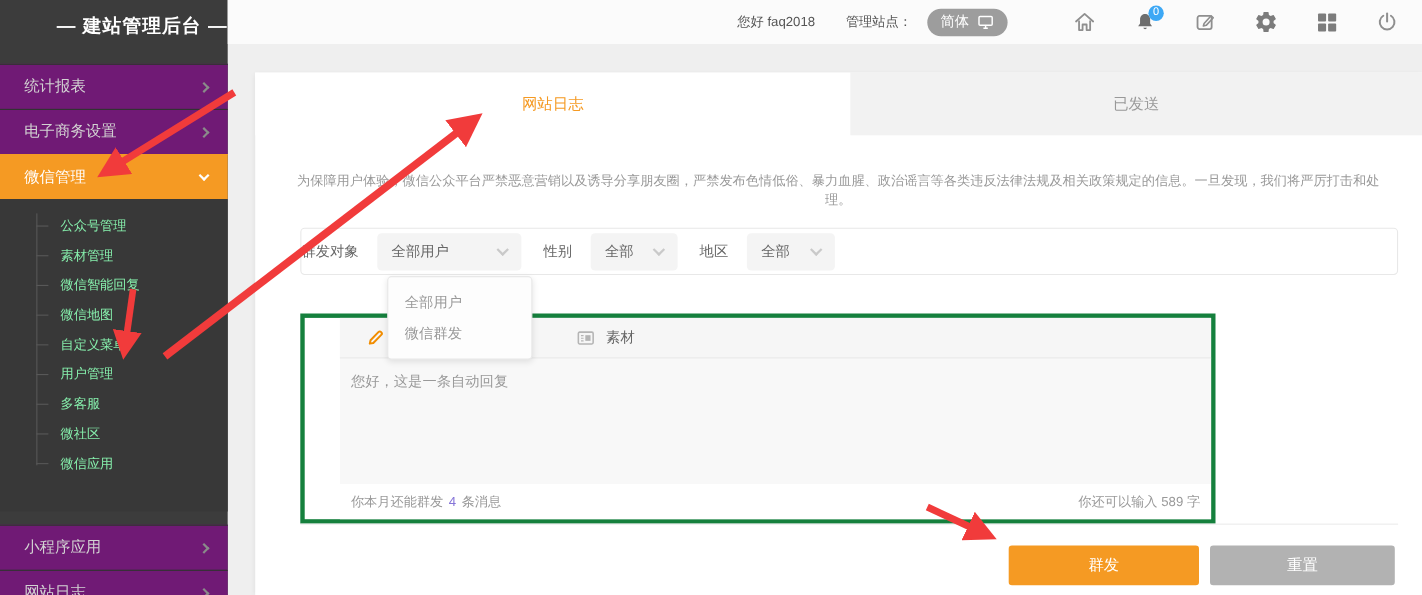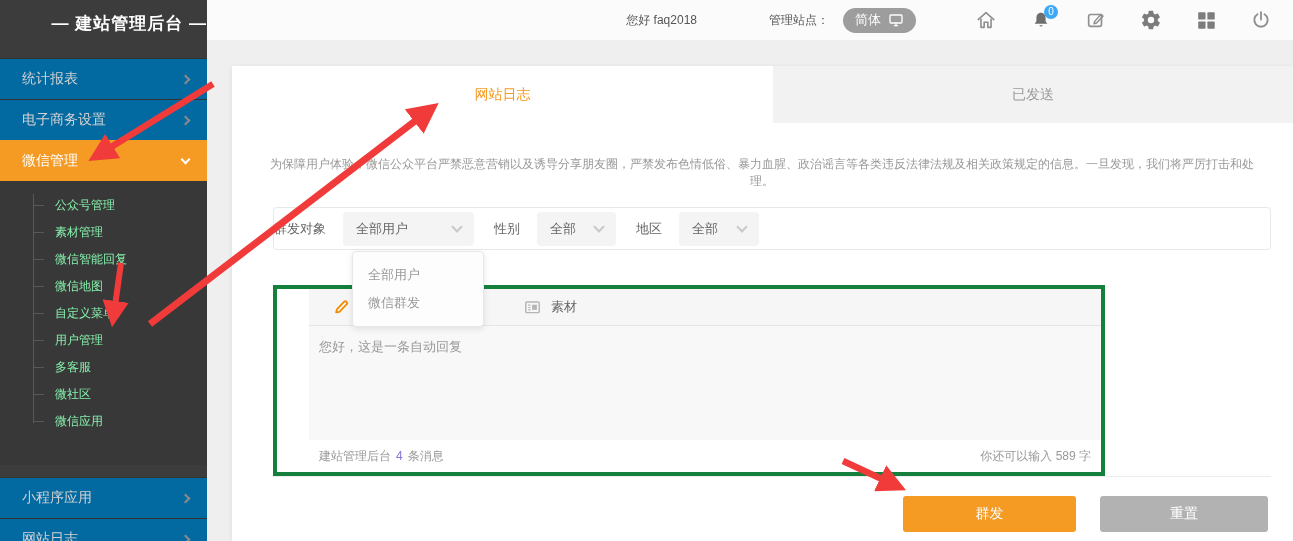--- a/index.html
+++ b/index.html
@@ -9,35 +9,35 @@
     background: #efefef;
     font-family: "Liberation Sans", "DejaVu Sans", sans-serif;
     overflow: hidden;
   }
   
   #sidebar { position:absolute; left:0; top:0; width:207px; height:541px; background:#3c3c3c; z-index:2; }
   .sb-title { height:48px; line-height:48px; text-align:right; color:#fff; font-size:17px; font-weight:bold; letter-spacing:1px; }
   .sb-menu { position:absolute; top:58px; left:0; right:0; }
   .sb-item { height:41px; padding:0 18px 0 22px; font-size:14px; color:#d2d2d2;
              border-top:1px solid #323232; display:flex; justify-content:space-between; align-items:center;
-             background:#0369a1; cursor:pointer; }
+             background:#701a75; cursor:pointer; }
   .sb-item.active { background:#f59a23; color:#fff; border-top-color:#f59a23; }
   .chev-r { width:7px; height:7px; border-top:2px solid #8a8a8a; border-right:2px solid #8a8a8a; transform:rotate(45deg); }
   .chev-d { width:7px; height:7px; border-top:2px solid #fff; border-right:2px solid #fff; transform:rotate(135deg); margin-top:-3px; }
   .sb-sub { position:absolute; top:181px; left:0; right:0; height:284px; background:#383838; padding-top:11px; }
   .sb-sub ul { list-style:none; position:relative; }
   .sb-sub ul::before { content:""; position:absolute; left:33px; top:2px; bottom:12px; width:1px; background:#585858; }
   .sb-sub li { height:27px; line-height:27px; padding-left:55px; font-size:12px; color:#86efac; position:relative; cursor:pointer; }
   .sb-sub li::before { content:""; position:absolute; left:33px; top:13px; width:11px; height:1px; background:#585858; }
   .sb-sub li.active { color:#f59a23; }
   .sb-menu2 { position:absolute; top:477px; left:0; right:0; }
   
   #topbar { position:absolute; left:207px; right:0; top:0; height:40px; background:#fbfbfb;
             display:flex; align-items:center; justify-content:flex-end; padding-right:21px; z-index:3; }
-  .tb-text { font-size:12px; color:#555;margin-left:44px; }
+  .tb-text { font-size:12px; color:#555; }
   #greeting { margin-right:28px; }
   #site-label { margin-right:14px; }
   .pill { background:#9d9d9d; color:#fff; border-radius:13px; height:25px; padding:0 12px;
           display:flex; align-items:center; gap:7px; font-size:13px; cursor:pointer; margin-right:26px; }
   .tb-icon { width:22px; height:22px; margin-left:33px; position:relative; cursor:pointer; flex:none; }
   .badge { position:absolute; top:-4px; right:-6px; width:14px; height:14px; border-radius:50%;
            background:#3da8f5; color:#fff; font-size:10px; line-height:14px; text-align:center; }
   
   #card { position:absolute; left:232px; top:66px; width:1061px; height:475px; background:#fff;
           box-shadow:0 1px 5px rgba(0,0,0,.08); z-index:1; }
@@ -65,21 +65,21 @@
   .ed-tab { display:flex; align-items:center; gap:9px; margin-left:23px; cursor:pointer; }
   .ed-tab + .ed-tab { margin-left:138px; }
   .ed-body { height:114px; background:#f8f8f8; padding:12px 10px; font-size:13px; color:#999; cursor:text; }
   .ed-footer { height:32px; background:#fff; display:flex; align-items:center;
                justify-content:space-between; padding:0 10px; font-size:12px; color:#999; }
   .quota-left { display:flex; align-items:center; }
   .quota-num { color:#8574d8; margin:0 5px; }
   .divider { position:absolute; top:410px; left:41px; width:998px; height:1px; background:#ececec; }
   .btn { position:absolute; top:430px; height:36px; border:none; border-radius:3px;
          color:#fff; font-size:14px; cursor:pointer; font-family:inherit; }
-  .btn-send { left:671px; width:173px; background:#f59a23; }
+  .btn-send { left:685px; width:173px; background:#f59a23; }
   .btn-reset { left:868px; width:168px; background:#b2b2b2; }
   
   #arrows { position:absolute; left:0; top:0; width:1293px; height:541px; z-index:50; pointer-events:none; }
 </style>
 </head>
 <body>
 
 <div id="sidebar">
   <div class="sb-title">— 建站管理后台 —</div>
 
@@ -225,21 +225,21 @@
           <rect x="3.5" y="5" width="17" height="13.5" rx="1.5" fill="none" stroke="#b5b5b5" stroke-width="1.8"></rect>
           <rect x="11.5" y="8.5" width="6" height="6.5" fill="#b5b5b5"></rect>
           <path d="M6.5 9h3 M6.5 12h3 M6.5 15h3" stroke="#b5b5b5" stroke-width="1.4"></path>
         </svg>
         <span>素材</span>
       </span>
     </div>
     <div class="ed-body">您好，这是一条自动回复</div>
     <div class="ed-footer">
       <span class="quota-left">
-        <span>建站管理后台</span>
+        <span>你本月还能群发</span>
         <span class="quota-num">4</span>
         <span>条消息</span>
       </span>
       <span>你还可以输入 589 字</span>
     </div>
   </div>
 
   <div class="divider"></div>
 
   <button class="btn btn-send">群发</button>

